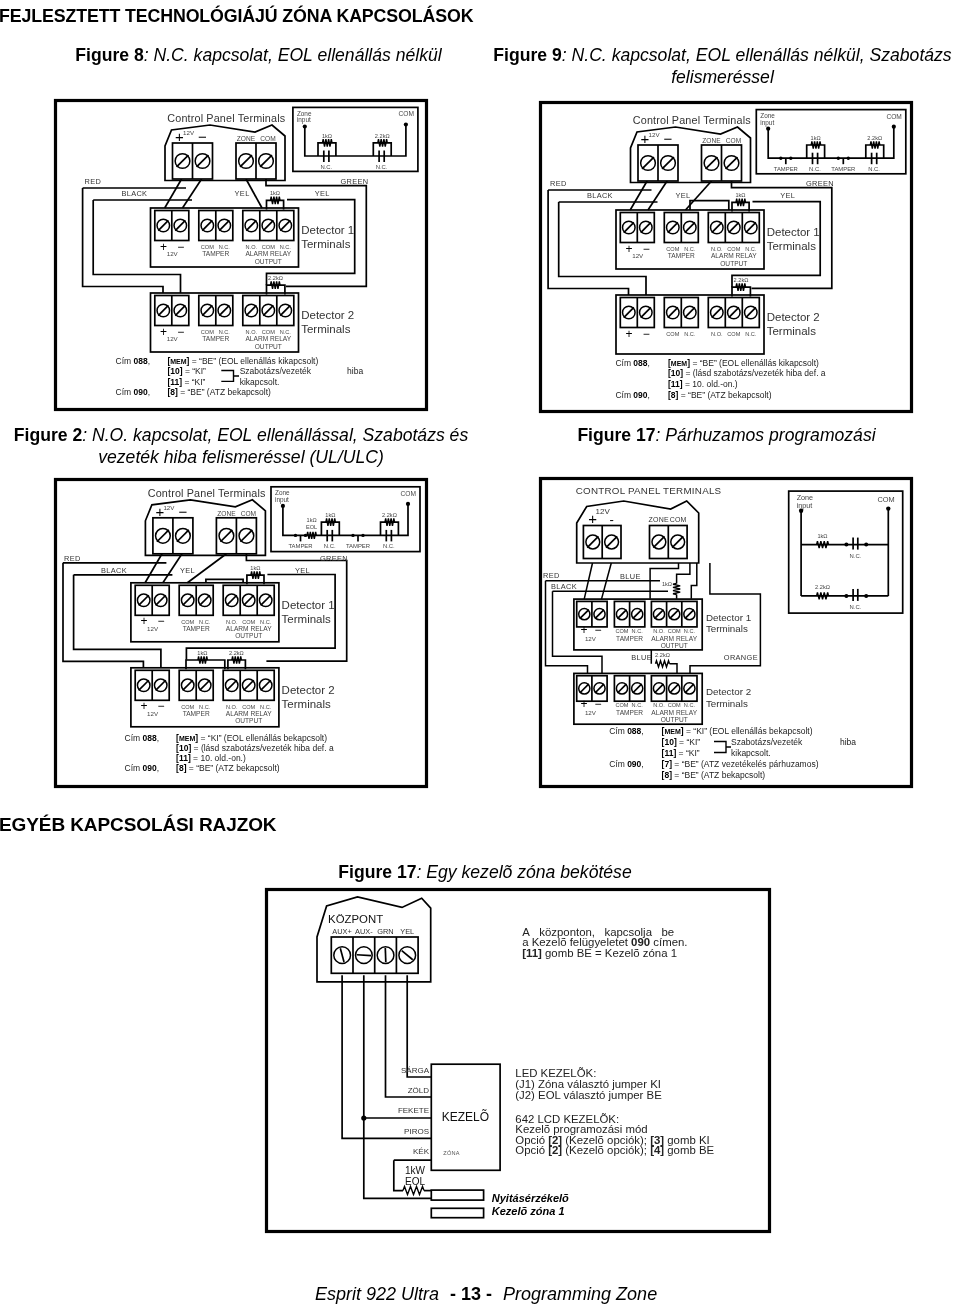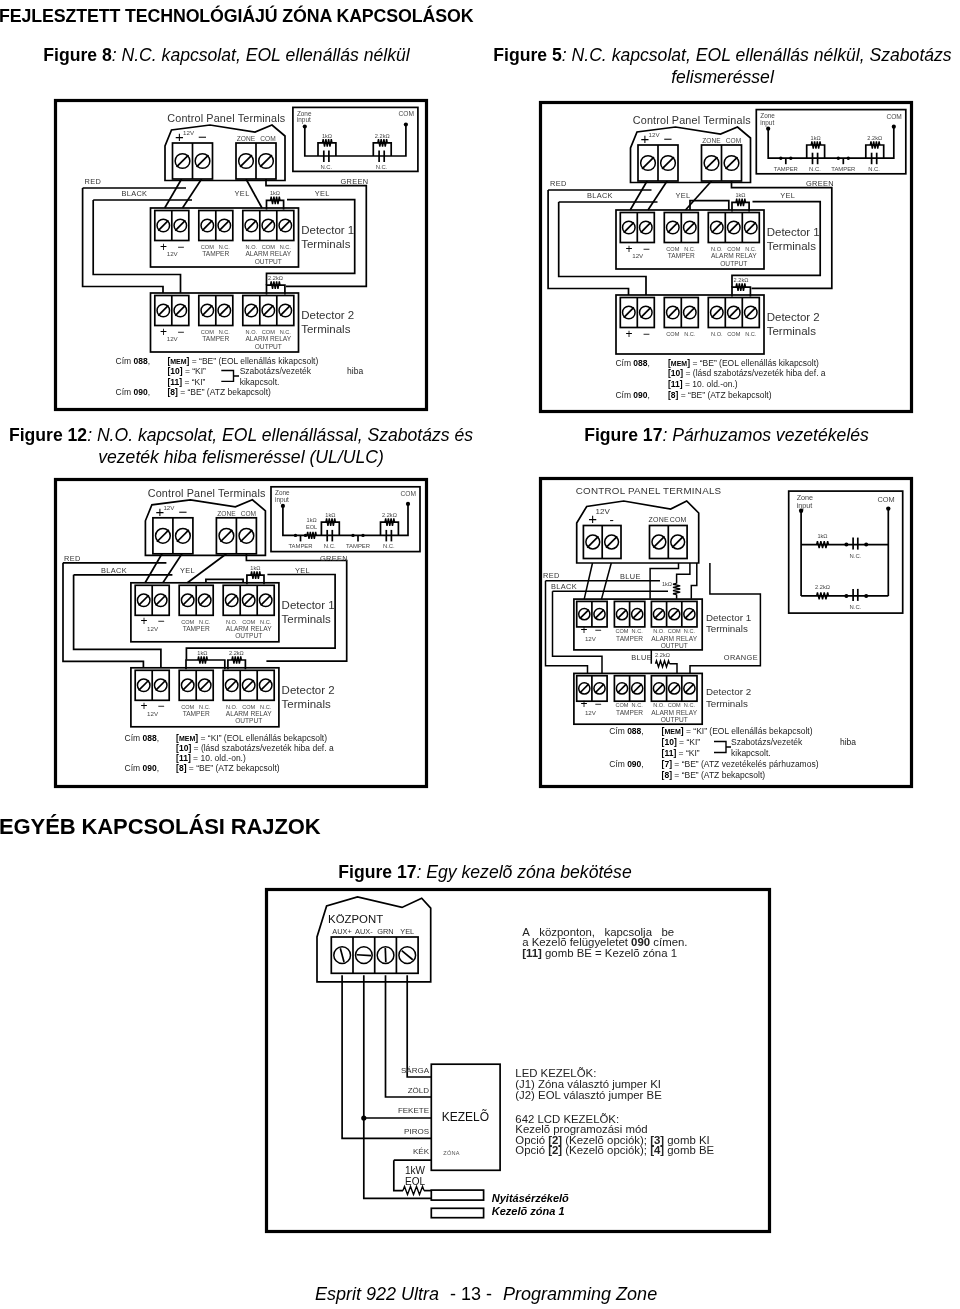--- a/index.html
+++ b/index.html
@@ -3,28 +3,28 @@
 <meta charset="utf-8">
 <title>Esprit 728 Ultra Programming Guide</title>
 <style>
   html,body{margin:0;padding:0;}
   body{width:960px;height:1309px;background:#fff;font-family:"Liberation Sans",sans-serif;color:#000;position:relative;overflow:hidden;}
   .page{position:absolute;left:0;top:0;width:960px;height:1199px;}
   .abs{position:absolute;}
   #sec-title{left:-1px;top:6px;font-weight:bold;font-size:17.8px;letter-spacing:-0.12px;}
   .figcap{position:absolute;text-align:center;font-size:17.6px;font-style:italic;line-height:1.26;}
   .figcap b{font-style:normal;font-weight:bold;}
-  #cap8{left:32px;top:44px;width:389px;}
+  #cap8{left:64px;top:44px;width:389px;}
   #cap9{left:481px;top:44px;width:483px;}
   #cap10{left:8px;top:424px;width:466px;}
   #cap11{left:555px;top:424px;width:343px;}
-  #sec-title2{left:-1px;top:814px;font-weight:bold;font-size:22px;letter-spacing:-0.1px;}
+  #sec-title2{left:-1px;top:814px;font-weight:bold;font-size:19px;letter-spacing:-0.1px;}
   #cap12{left:335px;top:861px;width:300px;}
   #footer{left:315px;top:1284px;font-size:18px;font-style:italic;}
-  #footer b{font-style:normal;font-weight:normal;margin:12px 11px;}
+  #footer b{font-style:normal;font-weight:bold;margin:12px 11px;}
   svg{display:block;position:absolute;overflow:visible;}
   svg text{font-family:"Liberation Sans",sans-serif;fill:#222;}
   .th{fill:none;stroke:#000;stroke-width:1.7;}
   .thin{fill:none;stroke:#000;stroke-width:1.4;}
   .blk{fill:#fff;stroke:#000;stroke-width:1.7;}
   .scr{fill:#fff;stroke:#000;stroke-width:1.5;}
   .scr line{stroke-width:1.7;}
   .sm{font-size:6.2px;fill:#444;}
   .sm2{font-size:6.6px;fill:#444;}
   .sm3{font-size:6.4px;fill:#444;}
@@ -59,23 +59,23 @@
   .plus2{font-size:12px;fill:#000;}
   .minus2{font-size:12px;fill:#000;}
   .frame{fill:none;stroke:#000;stroke-width:3.2;}
 </style>
 </head>
 <body>
 
 <div class="page">
   <div class="abs" id="sec-title">FEJLESZTETT TECHNOLÓGIÁJÚ ZÓNA KAPCSOLÁSOK</div>
   <div class="figcap" id="cap8"><b>Figure 8</b><span>: N.C. kapcsolat, EOL ellenállás nélkül</span></div>
-  <div class="figcap" id="cap9"><b>Figure 5</b><span>: N.C. kapcsolat, EOL ellenállás nélkül, Szabotázs felismeréssel</span></div>
-  <div class="figcap" id="cap10"><b>Figure 12</b><span>: N.O. kapcsolat, EOL ellenállással, Szabotázs és vezeték hiba felismeréssel (UL/ULC)</span></div>
-  <div class="figcap" id="cap11"><b>Figure 17</b><span>: Párhuzamos vezetékelés</span></div>
+  <div class="figcap" id="cap9"><b>Figure 9</b><span>: N.C. kapcsolat, EOL ellenállás nélkül, Szabotázs felismeréssel</span></div>
+  <div class="figcap" id="cap10"><b>Figure 2</b><span>: N.O. kapcsolat, EOL ellenállással, Szabotázs és vezeték hiba felismeréssel (UL/ULC)</span></div>
+  <div class="figcap" id="cap11"><b>Figure 17</b><span>: Párhuzamos programozási</span></div>
   <div class="abs" id="sec-title2">EGYÉB KAPCSOLÁSI RAJZOK</div>
   <div class="figcap" id="cap12"><b>Figure 17</b><span>: Egy kezelõ zóna bekötése</span></div>
   <div class="abs" id="footer"><span>Esprit 922 Ultra</span><b>- 13 -</b><span>Programming Zone</span></div>
 
   <svg id="svgmain" style="left:0;top:0;" width="960" height="1309" viewBox="0 0 960 1309" xmlns="http://www.w3.org/2000/svg">
     <g>
     <rect class="frame" x="55.5" y="100.5" width="371" height="309"></rect>
 <g class="th">
 <path d="M 82.6 188 L 186 188 M 82.6 188 L 82.6 286.5 L 163 286.5 L 163 293"></path>
 <path d="M 93.2 200 L 192 200 M 93.2 200 L 93.2 274.5 L 180.5 274.5 L 180.5 293"></path>

